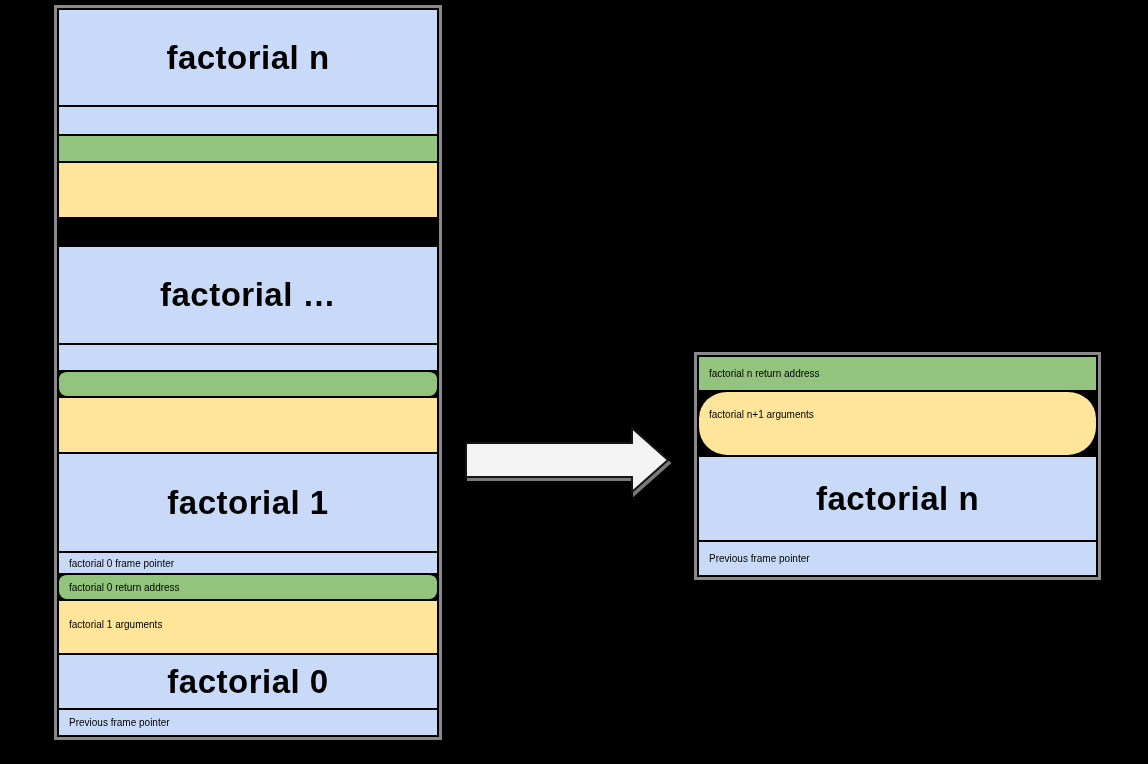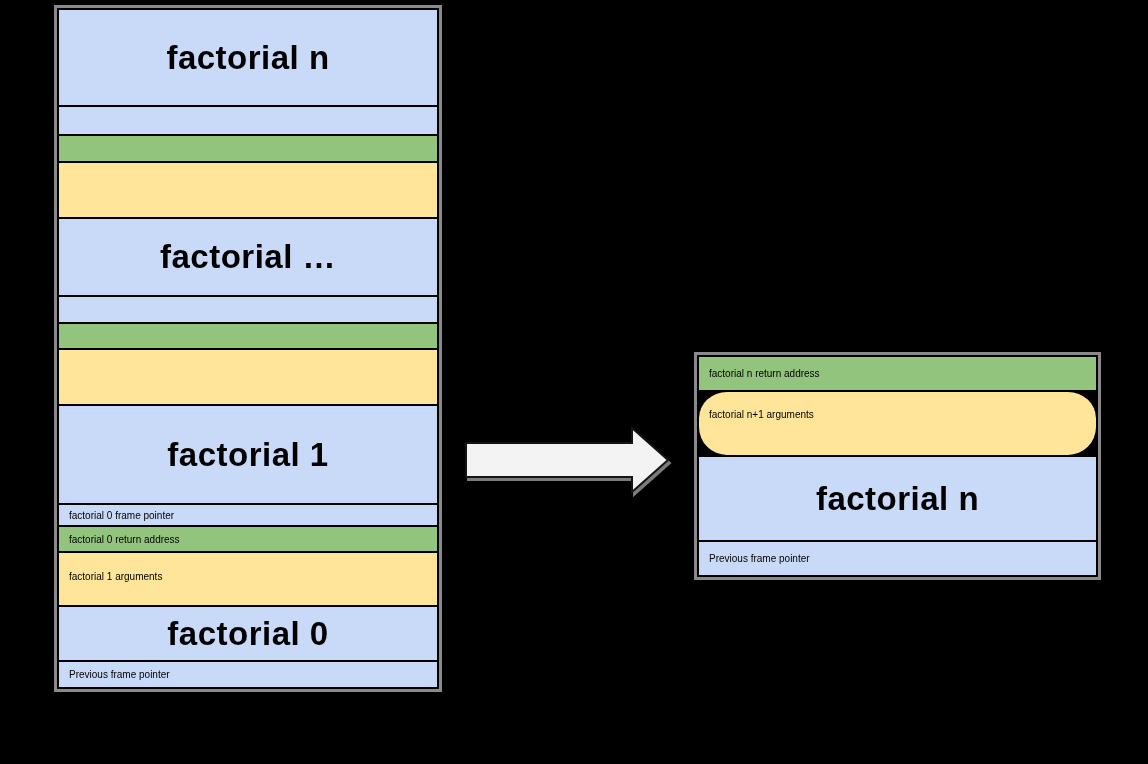--- a/index.html
+++ b/index.html
@@ -46,21 +46,21 @@
   .small {
     font-size: 10px;
     justify-content: flex-start;
     padding-left: 10px;
   }
   .top-align { align-items: flex-start; }
   .pt-small { padding-top: 18px; }
   .pt-med   { padding-top: 17px; }
   
   .h95 { height: 95px; } .h29 { height: 29px; } .h27 { height: 27px; }
-  .h56 { height: 56px; } .h78 { height: 78px; } .h26 { height: 26px; }
+  .h56 { height: 56px; } .h78 { height: 98px; margin-top: 28px; } .h26 { height: 26px; border-radius: 8px; }
   .h99 { height: 99px; } .h28 { height: 22px; } .h54 { height: 54px; }
   .h75 { height: 55px; }
   
   .h33 { height: 33px; } .h65 { height: 65px; border-radius: 28px; } .h85 { height: 85px; }
   .h35 { height: 35px; }
   .arrow-wrap {
     position: absolute;
     left: 465px;
     top: 426px;
     width: 205px;

